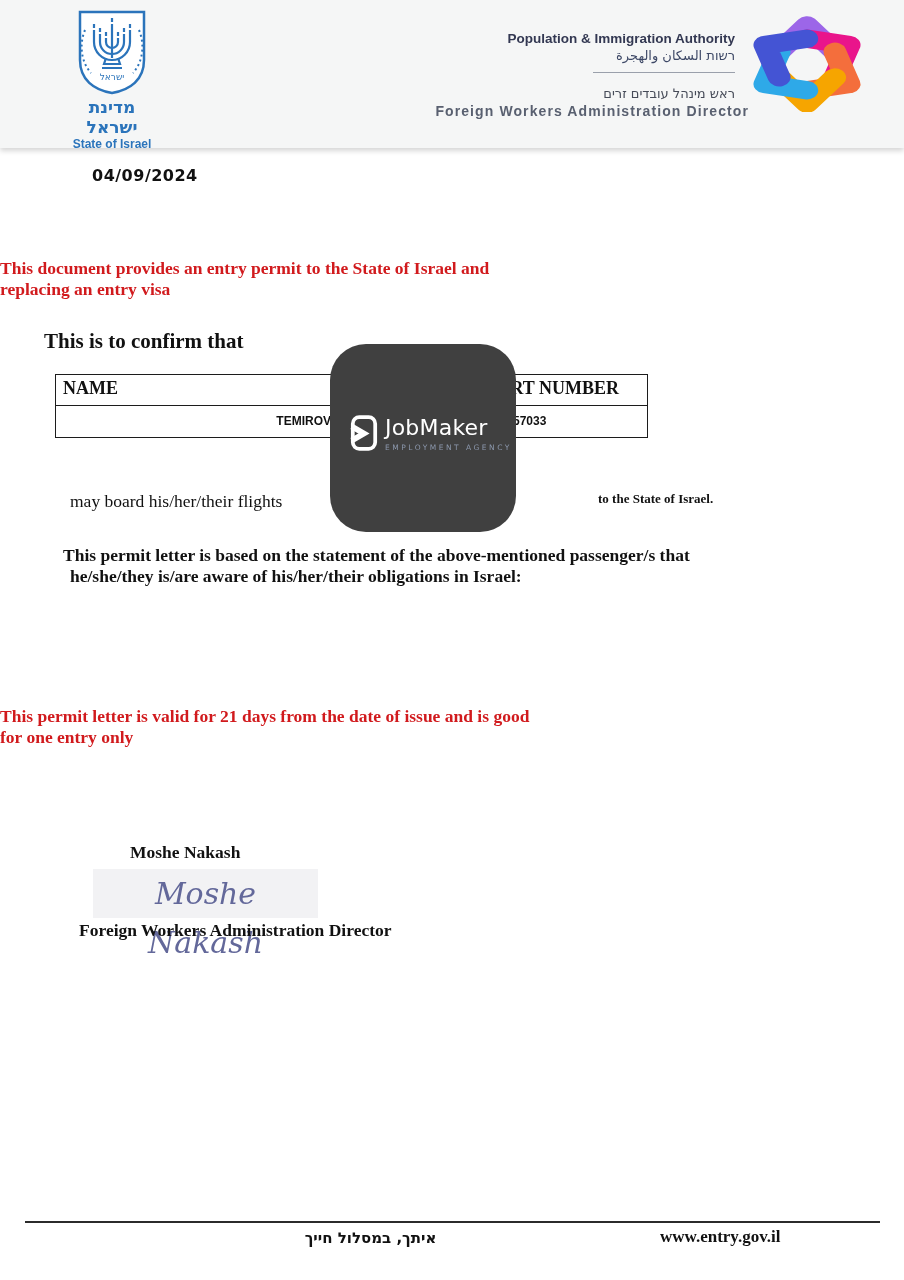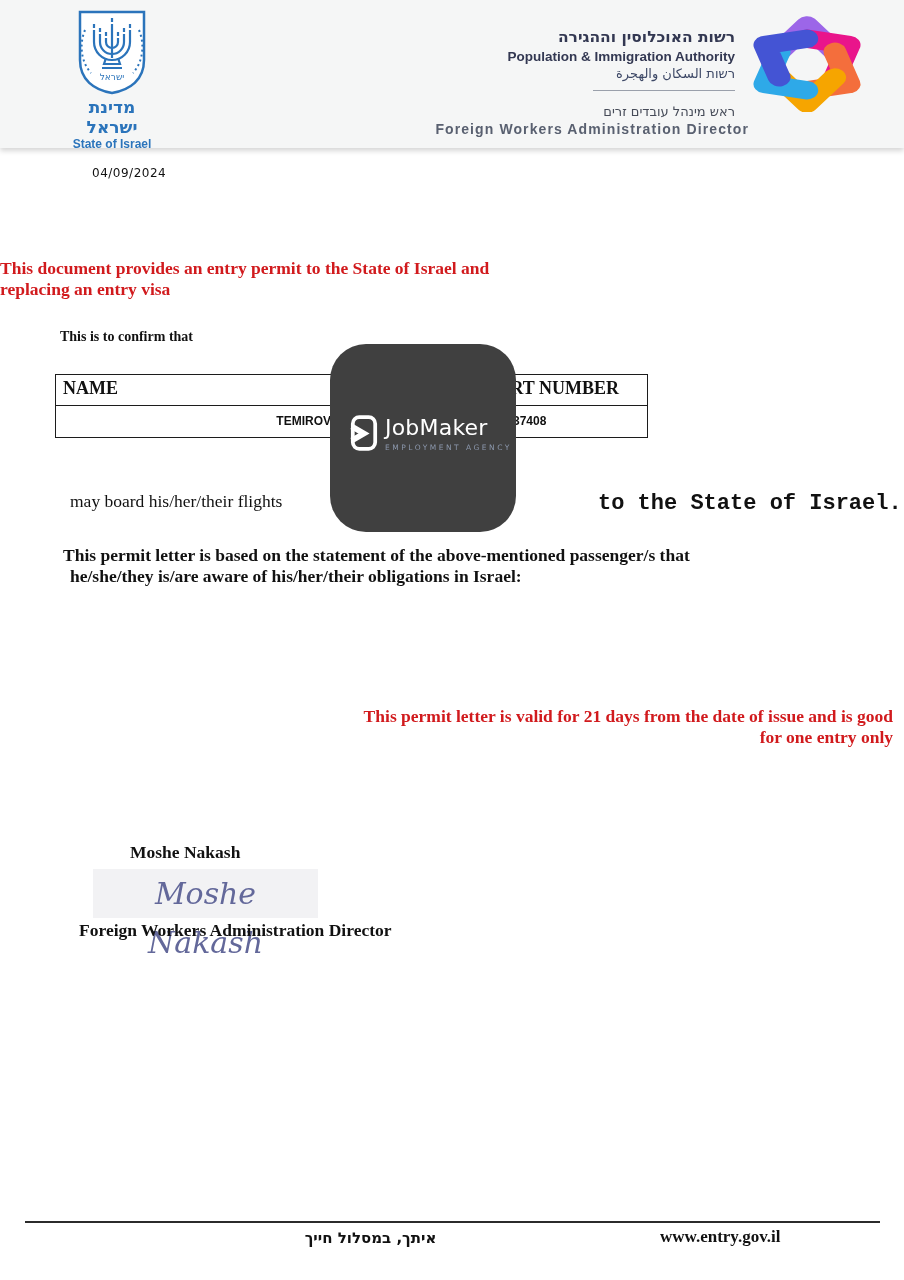--- a/index.html
+++ b/index.html
@@ -19,39 +19,39 @@
   .auth-en{font-family:"Liberation Sans",sans-serif;font-weight:700;font-size:13.5px;color:#333852;margin-top:3px;}
   .auth-ar{font-family:"DejaVu Sans",sans-serif;font-size:13px;color:#3d4866;direction:rtl;margin-top:2px;}
   .auth-divider{margin:9px 0 13px auto;width:142px;height:1px;background:#9aa0ab;}
   .dept-he{font-family:"DejaVu Sans",sans-serif;font-size:13px;color:#464b58;direction:rtl;}
   .dept-en{font-family:"Liberation Sans",sans-serif;font-weight:700;font-size:14px;color:#596070;
            letter-spacing:1.1px;margin-top:2px;margin-right:-14px;white-space:nowrap;}
   .star{position:absolute;left:746px;top:14px;}
 
   
   .date{position:absolute;left:92px;top:166px;font-family:"DejaVu Sans",sans-serif;
-        font-weight:400;font-size:12px;letter-spacing:.5px;}
+        font-weight:700;font-size:16px;letter-spacing:.5px;}
   .red-notice{position:absolute;left:0;top:258px;width:904px;
               font-weight:700;font-size:17.5px;line-height:21px;color:#d11a1d;}
-  .confirm{position:absolute;left:60px;top:329px;font-weight:700;font-size:14px;text-align:right;}
+  .confirm{position:absolute;left:44px;top:329px;font-weight:700;font-size:21px;text-align:right;}
 
   .ptable{position:absolute;left:55px;top:374px;width:591px;height:62px;border:1.5px solid #1c1c1c;}
   .ptable .hrow{position:absolute;left:0;top:0;width:100%;height:30px;border-bottom:1.5px solid #1c1c1c;}
   .th-name{position:absolute;left:7px;top:3px;font-weight:700;font-size:18px;}
   .th-pass{position:absolute;right:28px;top:3px;font-weight:700;font-size:18px;white-space:nowrap;}
   .td-name{position:absolute;left:0;top:39px;width:275px;text-align:right;
            font-family:"Liberation Sans",sans-serif;font-weight:700;font-size:12px;}
   .td-pass{position:absolute;left:457px;top:39px;
            font-family:"Liberation Sans",sans-serif;font-weight:700;font-size:12px;}
 
   .board-left{position:absolute;left:70px;top:491px;font-weight:400;font-size:17.5px;}
-  .board-right{position:absolute;left:598px;top:491px;font-weight:700;font-size:22px;font-family:Liberation Mono, monospace;}
+  .board-right{position:absolute;left:598px;top:491px;font-weight:700;font-size:13px;}
   .stmt1{position:absolute;left:63px;top:545px;font-weight:700;font-size:17.5px;}
   .stmt2{position:absolute;left:70px;top:566px;font-weight:700;font-size:17.5px;}
-  .validity{position:absolute;left:0;top:706px;width:893px;text-align:right;
+  .validity{position:absolute;left:0;top:706px;width:893px;text-align:left;
             font-weight:700;font-size:17.5px;line-height:21px;color:#d11a1d;}
 
   .sig-name{position:absolute;left:130px;top:842px;font-weight:700;font-size:17.5px;}
   .sig-box{position:absolute;left:93px;top:869px;width:225px;height:49px;background:#f2f2f4;}
   .sig-script{display:block;width:100%;text-align:center;line-height:49px;
               font-family:"DejaVu Serif",serif;font-style:italic;font-size:30px;color:#63689a;}
   .sig-title{position:absolute;left:79px;top:920px;font-weight:700;font-size:17.5px;}
 
   
   .overlay{position:absolute;left:330px;top:344px;width:186px;height:188px;background:#404040;
@@ -87,21 +87,20 @@
           <path d="M11 22 C5 36 7 54 17 65" stroke-width="2" stroke-dasharray="2 3"></path>
           <path d="M65 22 C71 36 69 54 59 65" stroke-width="2" stroke-dasharray="2 3"></path>
         </g>
         <text x="38" y="72" text-anchor="middle" font-family="DejaVu Sans, sans-serif" font-size="9" fill="#2b74bb">ישראל</text>
       </svg>
       <div class="emblem-he">מדינת ישראל</div>
       <div class="emblem-en">State of Israel</div>
     </div>
 
     <div class="auth">
-      <div class="auth-he">רשות האוכלוסין וההגירה</div>
       <div class="auth-en">Population &amp; Immigration Authority</div>
       <div class="auth-ar">רשות السكان والهجرة</div>
       <div class="auth-divider"></div>
       <div class="dept-he">ראש מינהל עובדים זרים</div>
       <div class="dept-en">Foreign Workers Administration Director</div>
     </div>
 
     <svg class="star" width="122" height="98" viewBox="0 0 64 64" preserveAspectRatio="none">
       <g fill="none" stroke-width="12" stroke-linecap="round" stroke-linejoin="round">
         <path d="M17.5 24.5 L32 7.5 L46.5 24.5" stroke="#9c66e8"></path>
@@ -121,21 +120,21 @@
     <div>replacing an entry visa</div>
   </div>
 
   <div class="confirm">This is to confirm that</div>
 
   <div class="ptable">
     <div class="hrow"></div>
     <span class="th-name">NAME</span>
     <span class="th-pass">PASSPORT NUMBER</span>
     <span class="td-name">TEMIROV</span>
-    <span class="td-pass">37408</span>
+    <span class="td-pass">57033</span>
   </div>
 
   <div class="board-left">may board his/her/their flights</div>
   <div class="board-right">to the State of Israel.</div>
 
   <div class="stmt1">This permit letter is based on the statement of the above-mentioned passenger/s that</div>
   <div class="stmt2">he/she/they is/are aware of his/her/their obligations in Israel:</div>
 
   <div class="validity">
     <div>This permit letter is valid for 21 days from the date of issue and is good</div>

